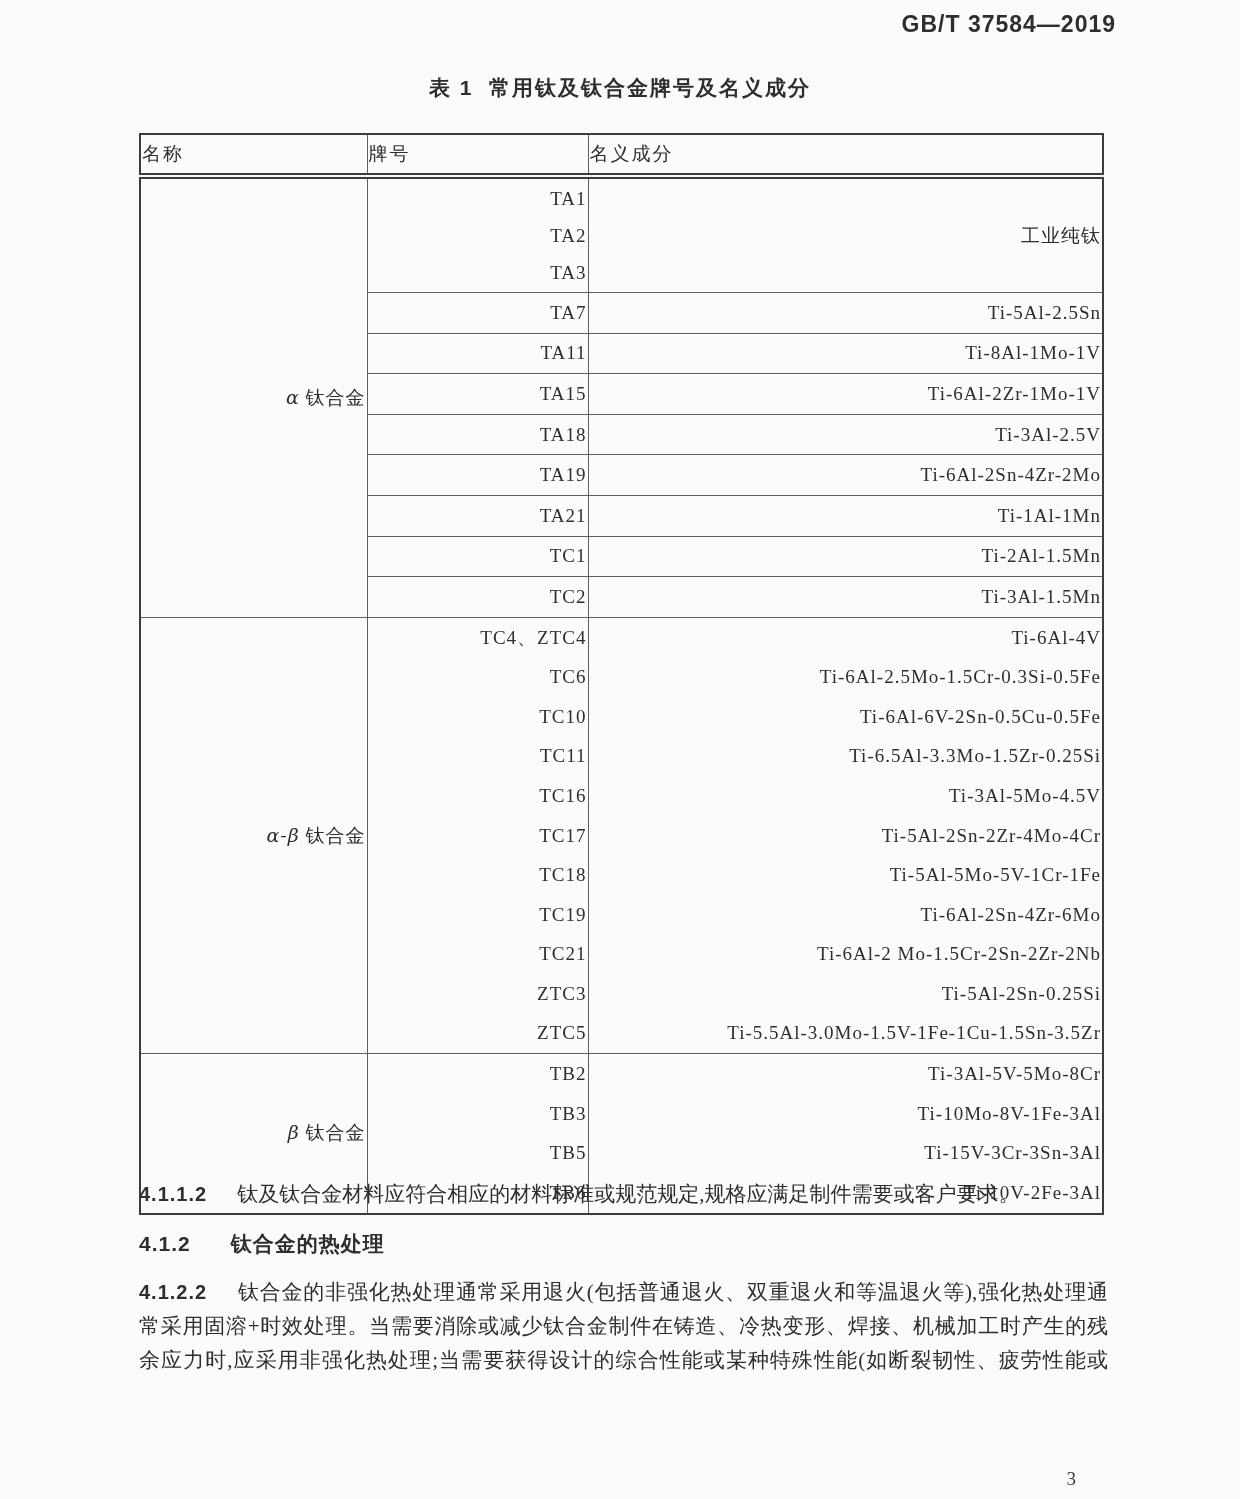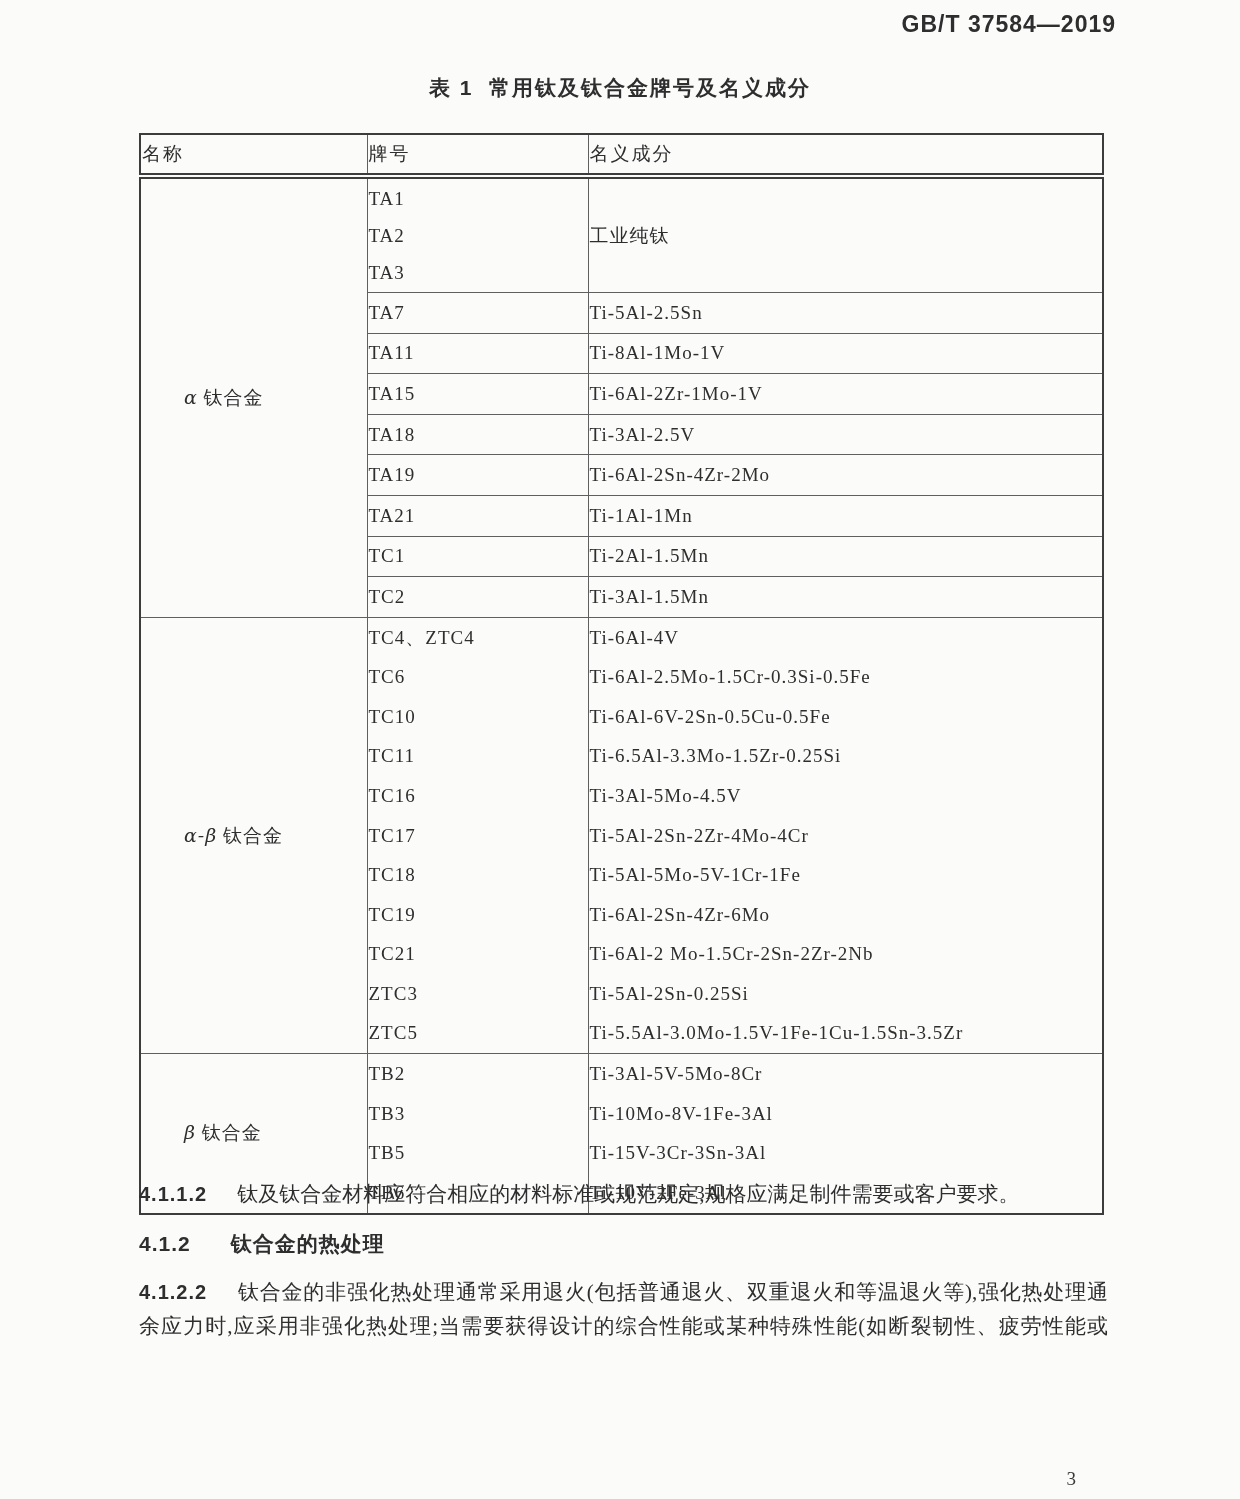--- a/index.html
+++ b/index.html
@@ -47,21 +47,21 @@
     height:36px;
     font-weight:normal;font-size:19px;letter-spacing:2px;
     border-bottom:6px double var(--thick);
     border-right:1px solid var(--line);
     text-align:left;vertical-align:middle;
   }
   table.alloy th:last-child{border-right:none;}
   table.alloy td{
     height:37.6px;
     font-size:19px;
-    text-align:left;vertical-align:middle;
+    text-align:right;vertical-align:middle;
     letter-spacing:1px;
   }
   td.name-cell{
     border-right:1px solid var(--line);
     border-bottom:1px solid var(--line);
     letter-spacing:2px;
     padding-left:43px;
   }
   td.name-cell.no-bottom{border-bottom:none;}
   td.name-cell i{font-style:italic;font-family:"DejaVu Serif",serif;}
@@ -225,19 +225,20 @@
       </tbody>
   </table>
 
   <div id="sections">
       <div class="para p-4112">
         <div class="pline"><span class="para-num">4.1.1.2</span><span>钛及钛合金材料应符合相应的材料标准或规范规定,规格应满足制件需要或客户要求。</span></div>
       </div>
       <div class="sec-heading"><span class="para-num">4.1.2</span><span>钛合金的热处理</span></div>
       <div class="para p-4122">
         <div class="pline full"><span class="para-num">4.1.2.2</span><span>钛合金的非强化热处理通常采用退火(包括普通退火、双重退火和等温退火等),强化热处理通</span></div>
+        <div class="pline full">常采用固溶+时效处理。当需要消除或减少钛合金制件在铸造、冷热变形、焊接、机械加工时产生的残</div>
         <div class="pline full">余应力时,应采用非强化热处理;当需要获得设计的综合性能或某种特殊性能(如断裂韧性、疲劳性能或</div>
       </div>
     </div>
 
   <div class="page-number">3</div>
 
 </div>
 
 </body></html>

